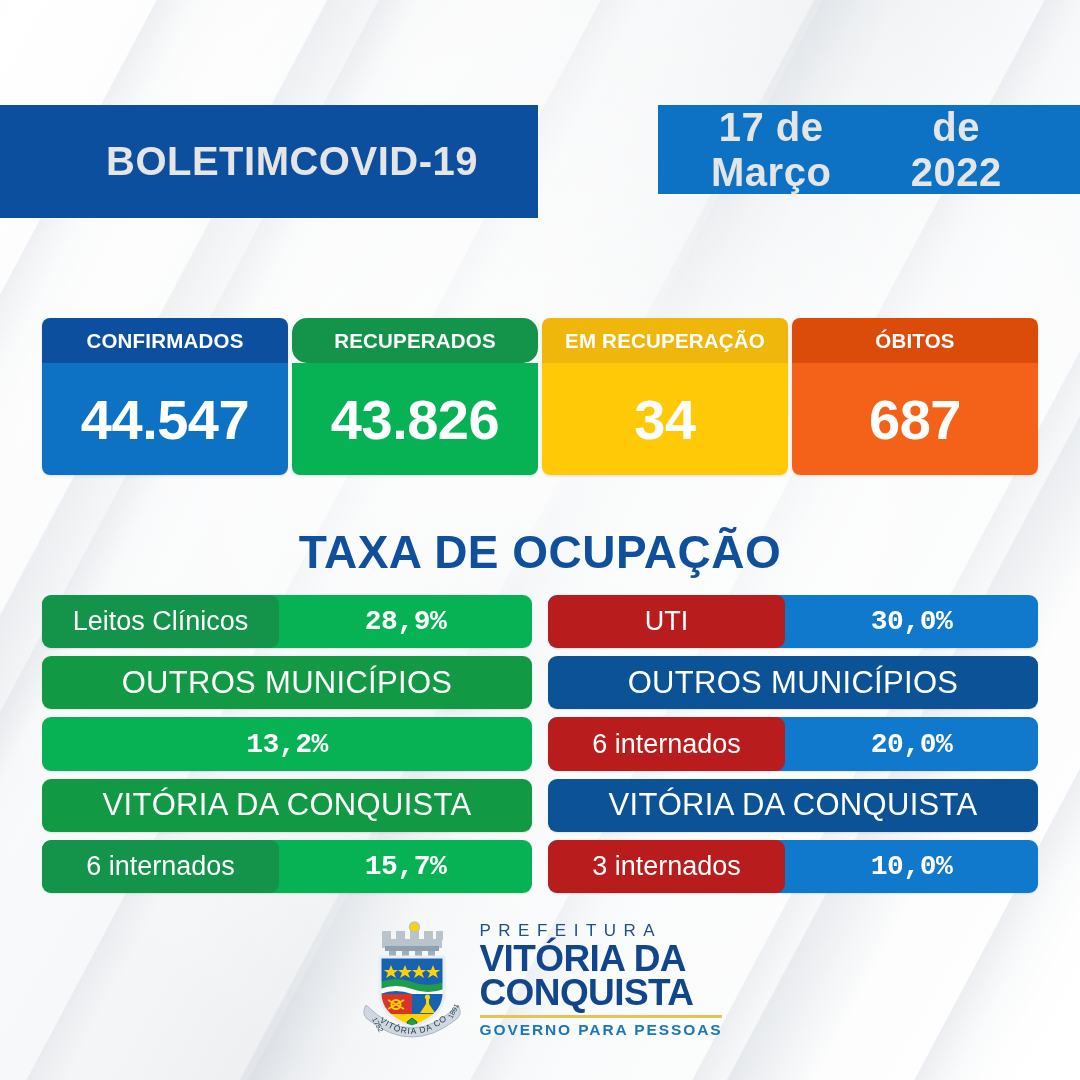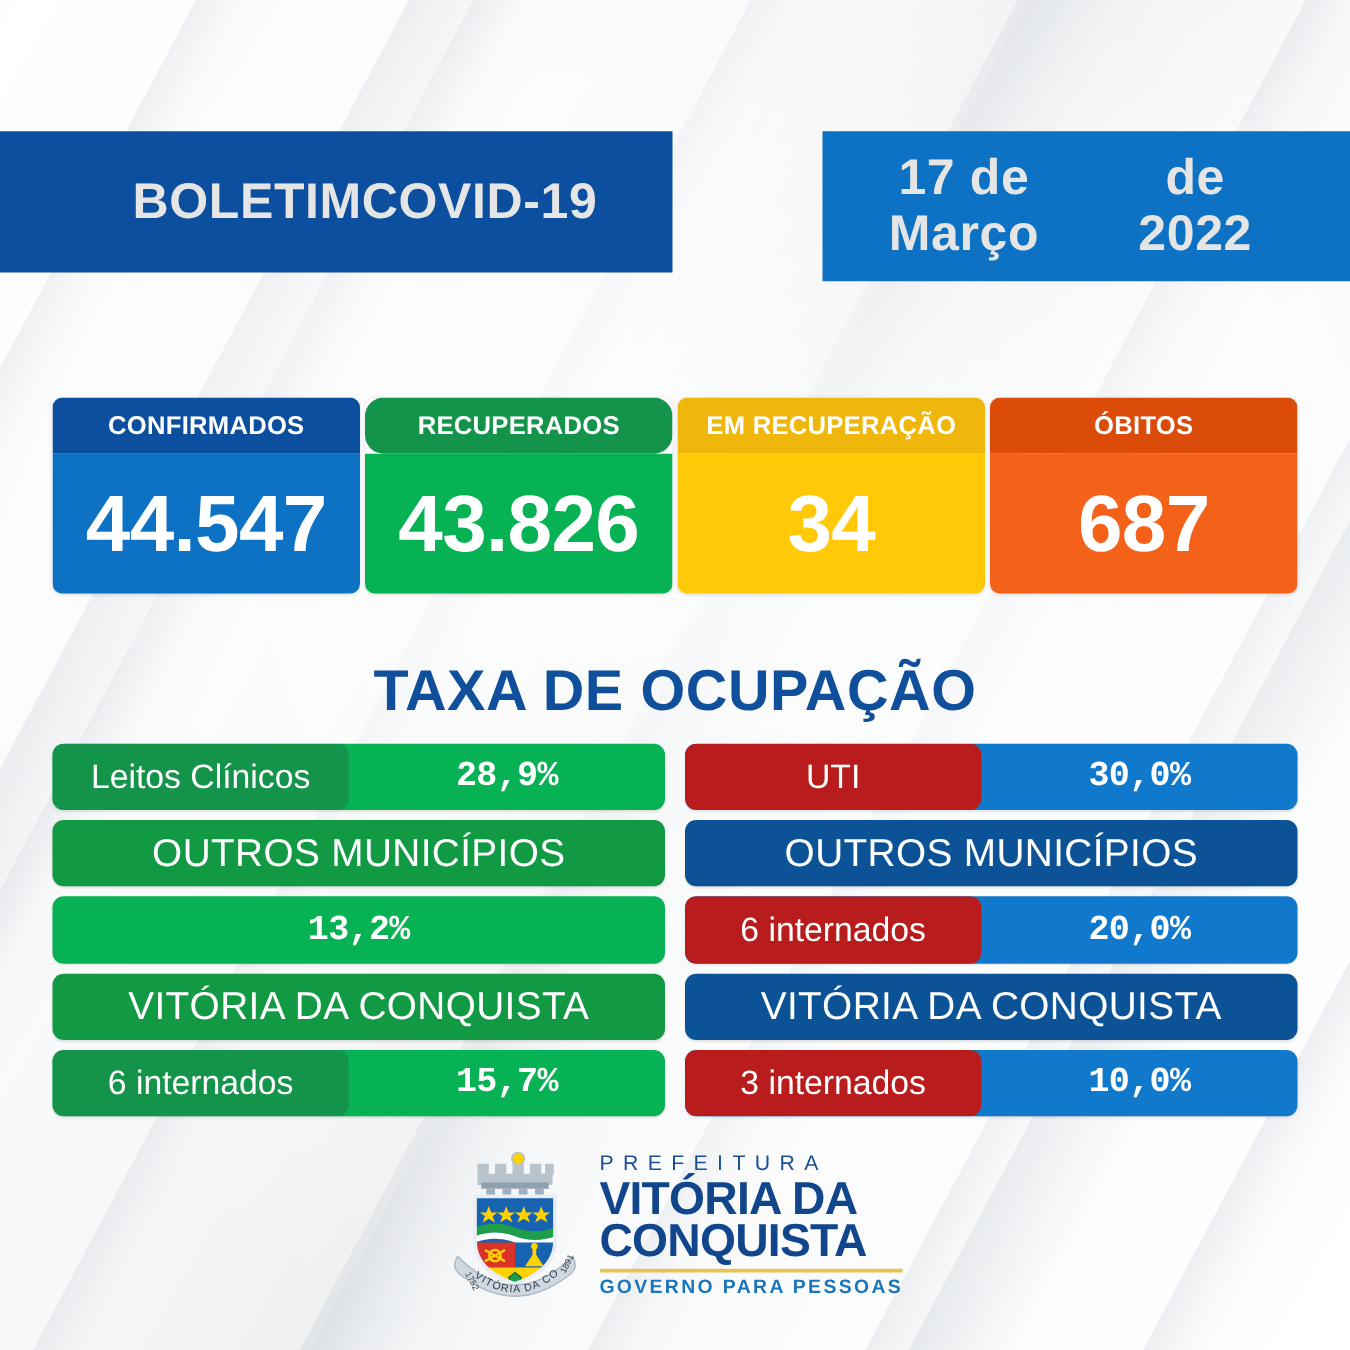--- a/index.html
+++ b/index.html
@@ -60,21 +60,21 @@
     letter-spacing:.5px;
     line-height:1.12;
   }
   #banner-title{
     left:0; top:105px; width:538px; height:113px;
     background:#0b4f9e;
     font-size:40px;
     padding-left:46px;
   }
   #banner-date{
-    left:658px; top:105px; width:422px; height:120px;
+    left:658px; top:105px; width:422px; height:89px;
     background:#0d72c4;
     font-size:40px;
     padding-right:52px;
   }
   .banner .l1{ display:block; }
   .banner .l2{ display:block; }
 
   
   .cards{
     position:absolute; left:42px; top:318px;
@@ -87,21 +87,21 @@
     overflow:hidden;
     display:flex; flex-direction:column;
     box-shadow:0 1px 3px rgba(0,0,0,.12);
   }
   .card-head{
     height:45px; display:flex; align-items:center; justify-content:center;
     color:#fff; font-weight:bold; font-size:20.5px; letter-spacing:.2px;
   }
   .card-body{
     flex:1; display:flex; align-items:center; justify-content:center;
-    color:#fff; font-weight:bold; font-size:64px; letter-spacing:-.5px;
+    color:#fff; font-weight:bold; font-size:56px; letter-spacing:-.5px;
   }
   .c-blue   .card-head{ background:#0b4f9e; } .c-blue   .card-body{ background:#0d72c4; }
   .c-green  .card-head{ background:#14944a;border-radius:15px; } .c-green  .card-body{ background:#06b254; }
   .c-yellow .card-head{ background:#efb60c; } .c-yellow .card-body{ background:#ffc907; }
   .c-orange .card-head{ background:#db4c0a; } .c-orange .card-body{ background:#f4621a; }
 
   
   #section-title{
     position:absolute; left:0; right:0; top:525px;
     text-align:center;

